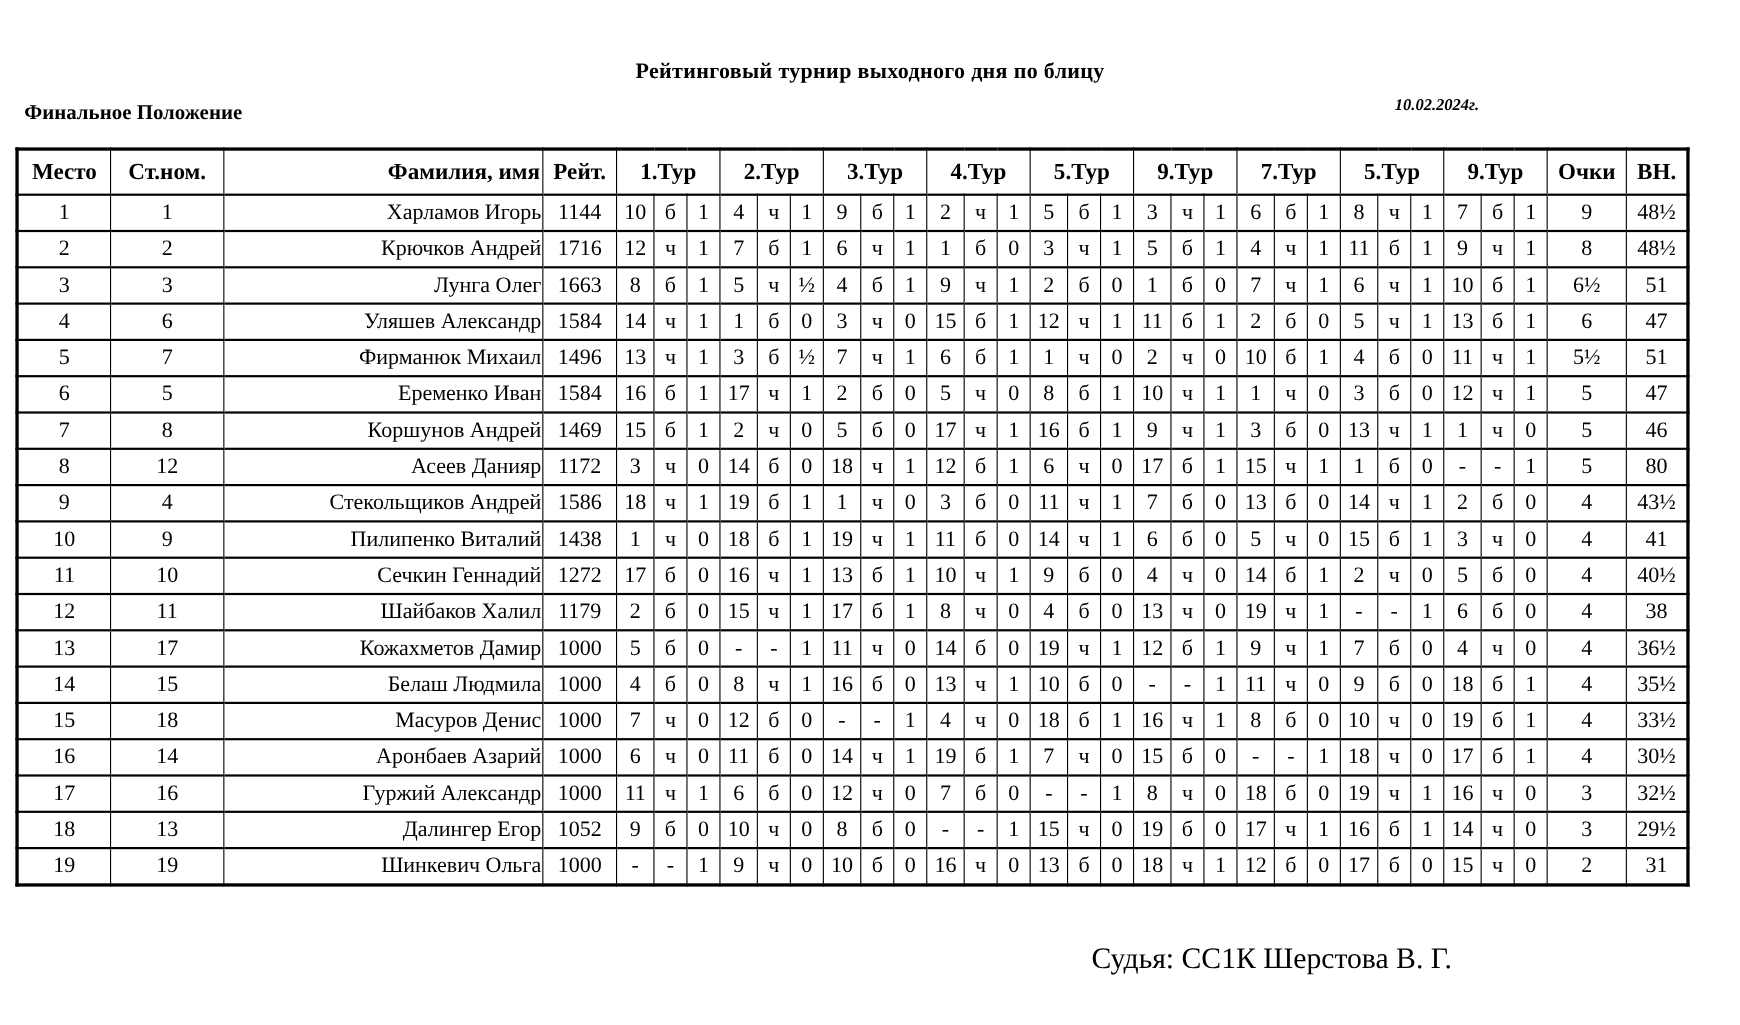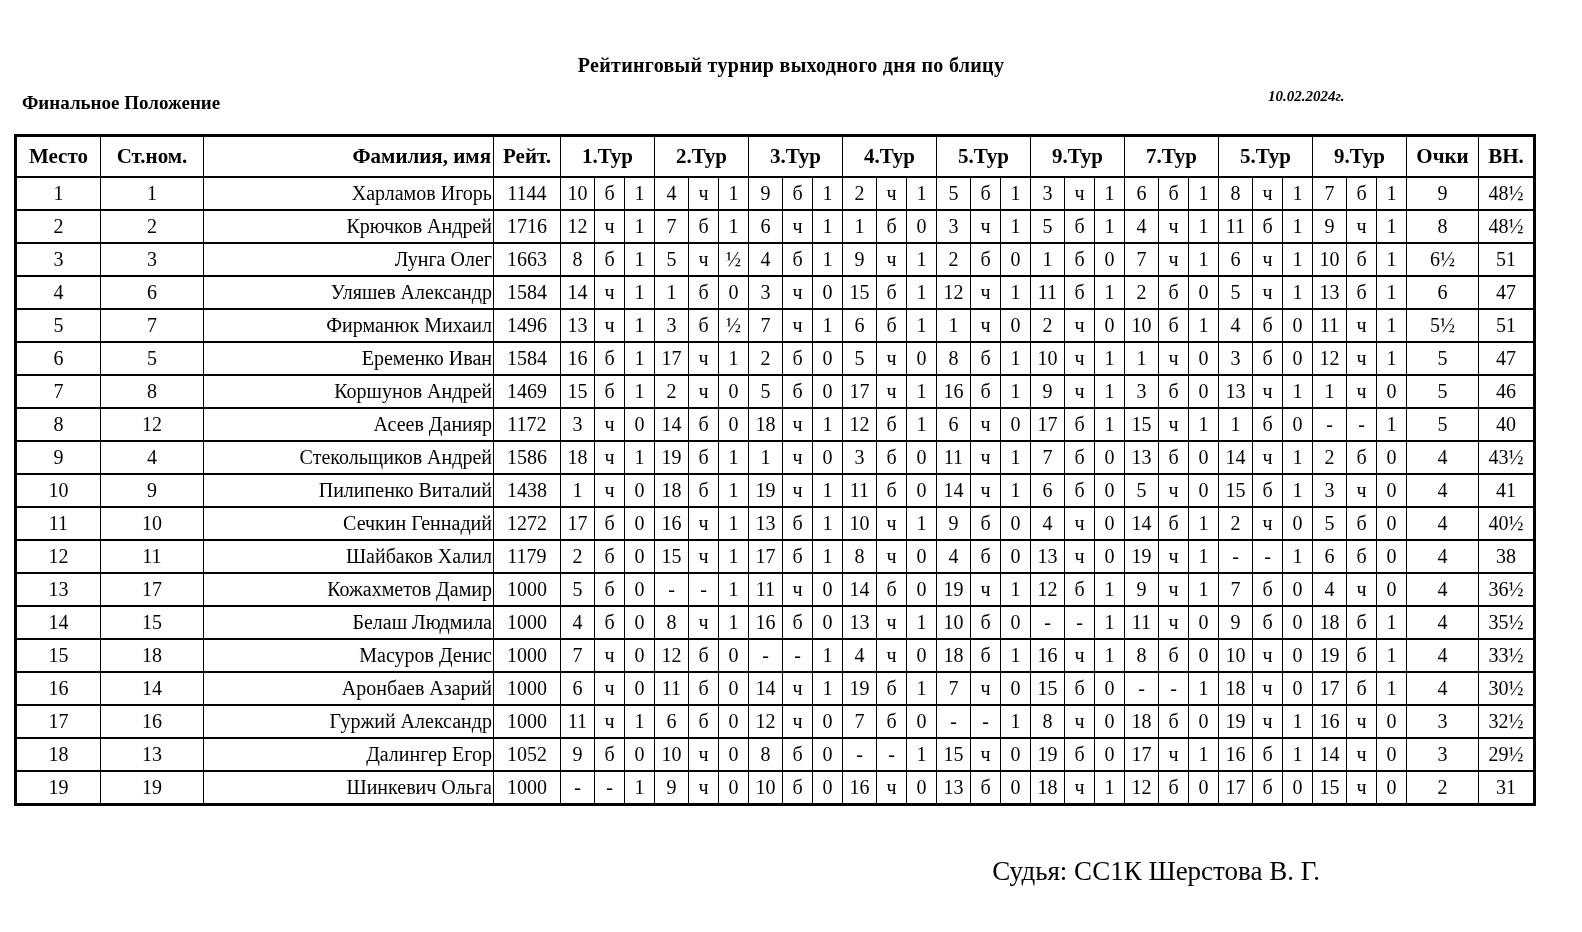--- a/index.html
+++ b/index.html
@@ -399,21 +399,21 @@
         <td>15</td>
         <td>ч</td>
         <td>1</td>
         <td>1</td>
         <td>б</td>
         <td>0</td>
         <td>-</td>
         <td>-</td>
         <td>1</td>
         <td>5</td>
-        <td>40</td>
+        <td>80</td>
       </tr>
       <tr>
         <td>9</td>
         <td>4</td>
         <td class="name">Стекольщиков Андрей</td>
         <td>1586</td>
         <td>18</td>
         <td>ч</td>
         <td>1</td>
         <td>19</td>

